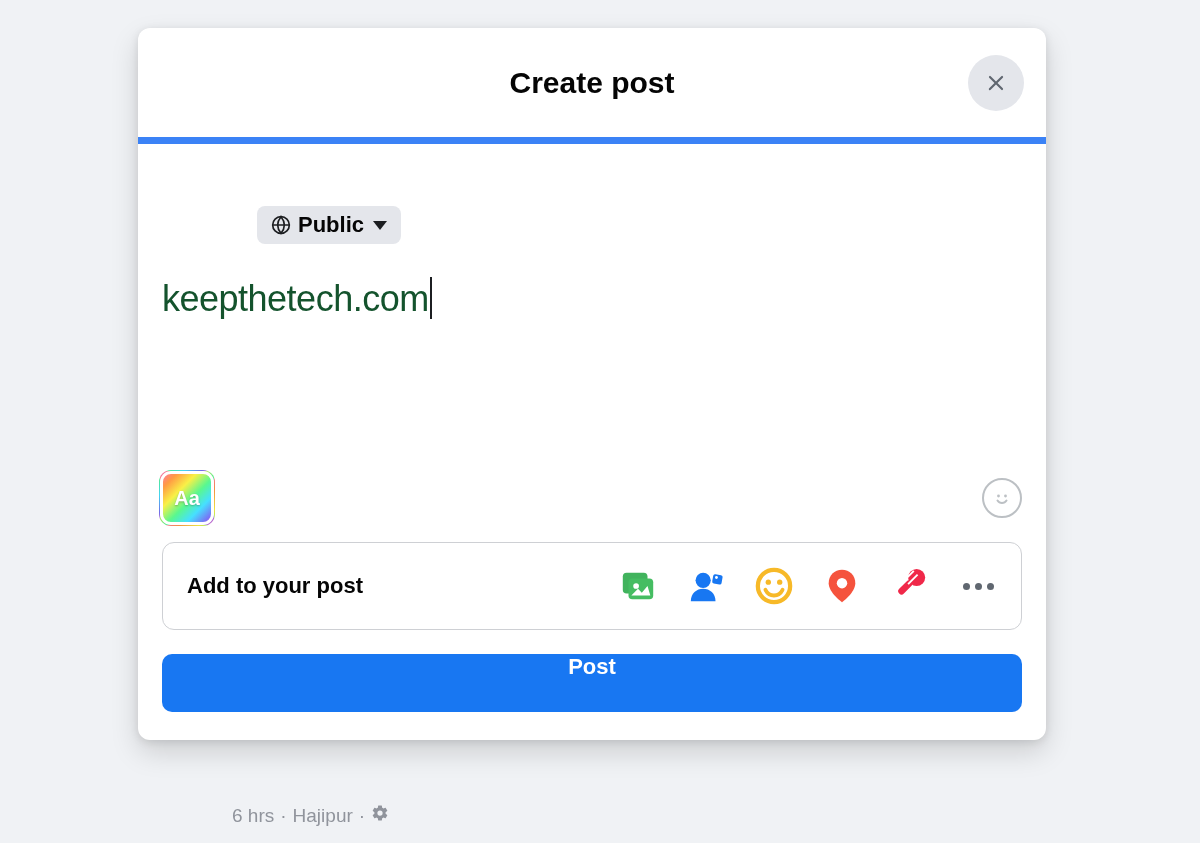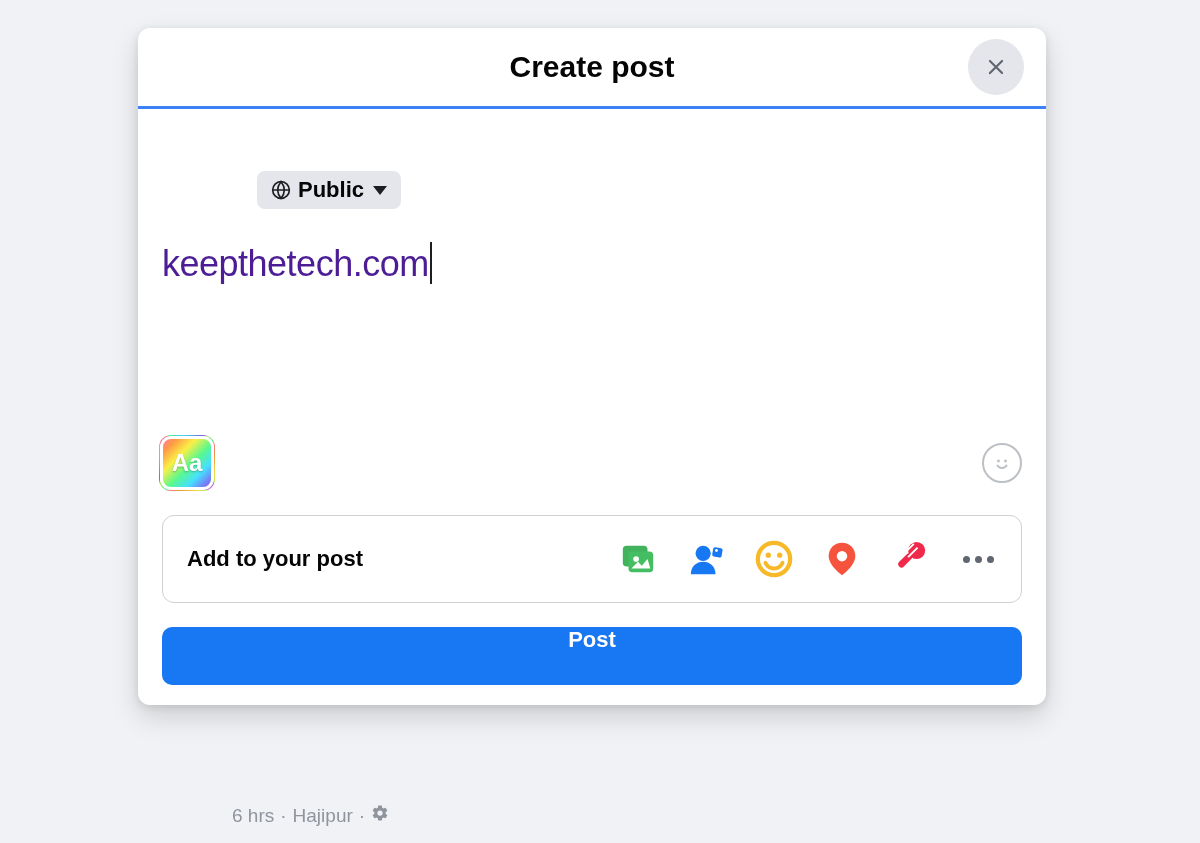--- a/index.html
+++ b/index.html
@@ -18,22 +18,22 @@
     .dialog {
       position: absolute;
       top: 28px;
       left: 138px;
       width: 908px;
       background: #fff;
       border-radius: 12px;
       box-shadow: 0 2px 8px rgba(0,0,0,0.1), 0 12px 28px rgba(0,0,0,0.15);
     }
     .dialog-header {
-      height: 81px;
-      border-bottom: 3px solid #3b82f6;
+      height: 116px;
+      border-bottom: 7px solid #3b82f6;
       display: flex;
       align-items: center;
       justify-content: center;
       position: relative;
     }
     .dialog-title {
       font-size: 30px;
       font-weight: 700;
       color: #050505;
     }
@@ -46,21 +46,21 @@
       height: 56px;
       border-radius: 50%;
       background: #e4e6eb;
       display: flex;
       align-items: center;
       justify-content: center;
       cursor: pointer;
     }
     .close-btn svg { width: 26px; height: 26px; }
     .dialog-body {
-      padding: 24px 24px 12px 24px;
+      padding: 24px 24px 20px 24px;
     }
     .privacy-row {
       padding-left: 95px;
       padding-top: 38px;
     }
     .privacy-btn {
       display: inline-flex;
       align-items: center;
       gap: 7px;
       background: #e4e6eb;
@@ -74,21 +74,21 @@
     .globe-icon { width: 20px; height: 20px; }
     .caret { width: 0; height: 0; border-left: 7px solid transparent; border-right: 7px solid transparent; border-top: 9px solid #1c1e21; margin-left: 2px;}
     .compose-area {
       position: relative;
       padding: 34px 0 0 0;
       min-height: 218px;
     }
     .compose-text {
       font-size: 36px;
       font-weight: 300;
-      color: #4c1d95;
+      color: #14532d;
       outline: none;
       word-wrap: break-word;
       letter-spacing: -0.5px;
     }
     .cursor-bar {
       display: inline-block;
       width: 2px;
       height: 42px;
       background: #1c1e21;
       vertical-align: middle;
@@ -112,37 +112,37 @@
       justify-content: center;
       cursor: pointer;
       box-shadow: 0 0 0 3px #fff inset;
       border: 1px solid rgba(0,0,0,0.05);
       position: relative;
       left: -3px;
     }
     .bg-color-btn .aa {
       color: #fff;
       font-weight: 700;
-      font-size: 24px;
+      font-size: 20px;
       text-shadow: 0 1px 2px rgba(0,0,0,0.25);
       text-align: right;
     }
     .emoji-btn {
       width: 40px;
       height: 40px;
       border: 2px solid #bcc0c4;
       border-radius: 50%;
       display: flex;
       align-items: center;
       justify-content: center;
       cursor: pointer;
     }
     .emoji-btn svg { width: 24px; height: 24px; }
     .add-section {
-      margin-top: 24px;
+      margin-top: 16px;
       border: 1px solid #ced0d4;
       border-radius: 12px;
       height: 88px;
       display: flex;
       align-items: center;
       justify-content: space-between;
       padding: 0 24px;
     }
     .add-label {
       font-size: 22px;

